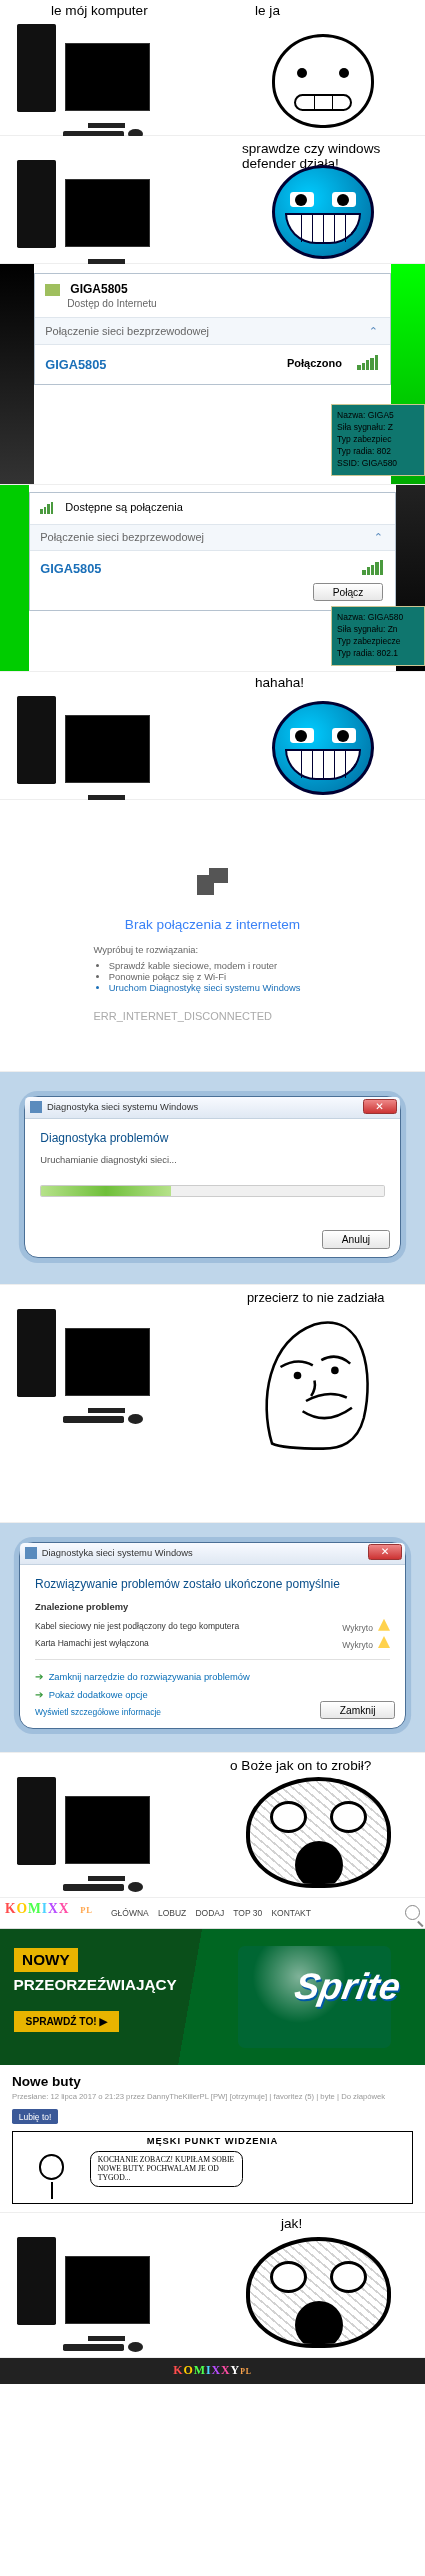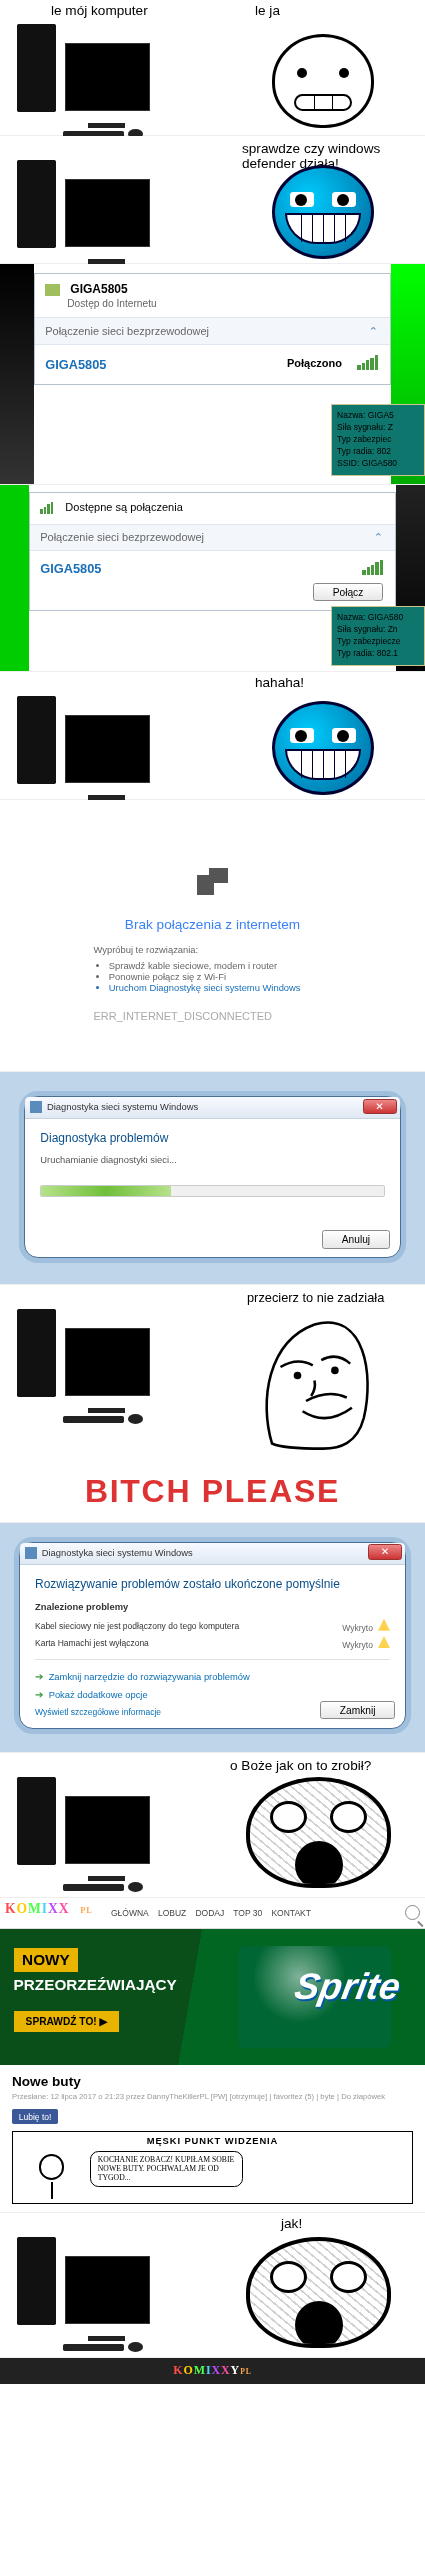--- a/index.html
+++ b/index.html
@@ -359,21 +359,20 @@
       <path d="M30 60 Q50 48 68 58"></path>
           <path d="M78 52 Q96 42 112 56"></path>
       <circle cx="50" cy="70" r="3" fill="#000"></circle>
           <circle cx="94" cy="64" r="3" fill="#000"></circle>
       <path d="M60 100 Q86 86 108 96"></path>
           <path d="M56 112 Q84 130 114 108"></path>
       <path d="M70 76 Q72 86 66 94"></path>
     </g>
       </svg>
   </div>
-  <div class="bp">BITCH PLEASE</div>
 </div>
 
 <div class="panel p9">
   <div class="win7">
     <div class="titlebar">
       <span class="ic"></span>
       <span class="tt">Diagnostyka sieci systemu Windows</span>
       <span class="x">✕</span>
     </div>
     <div class="content">

